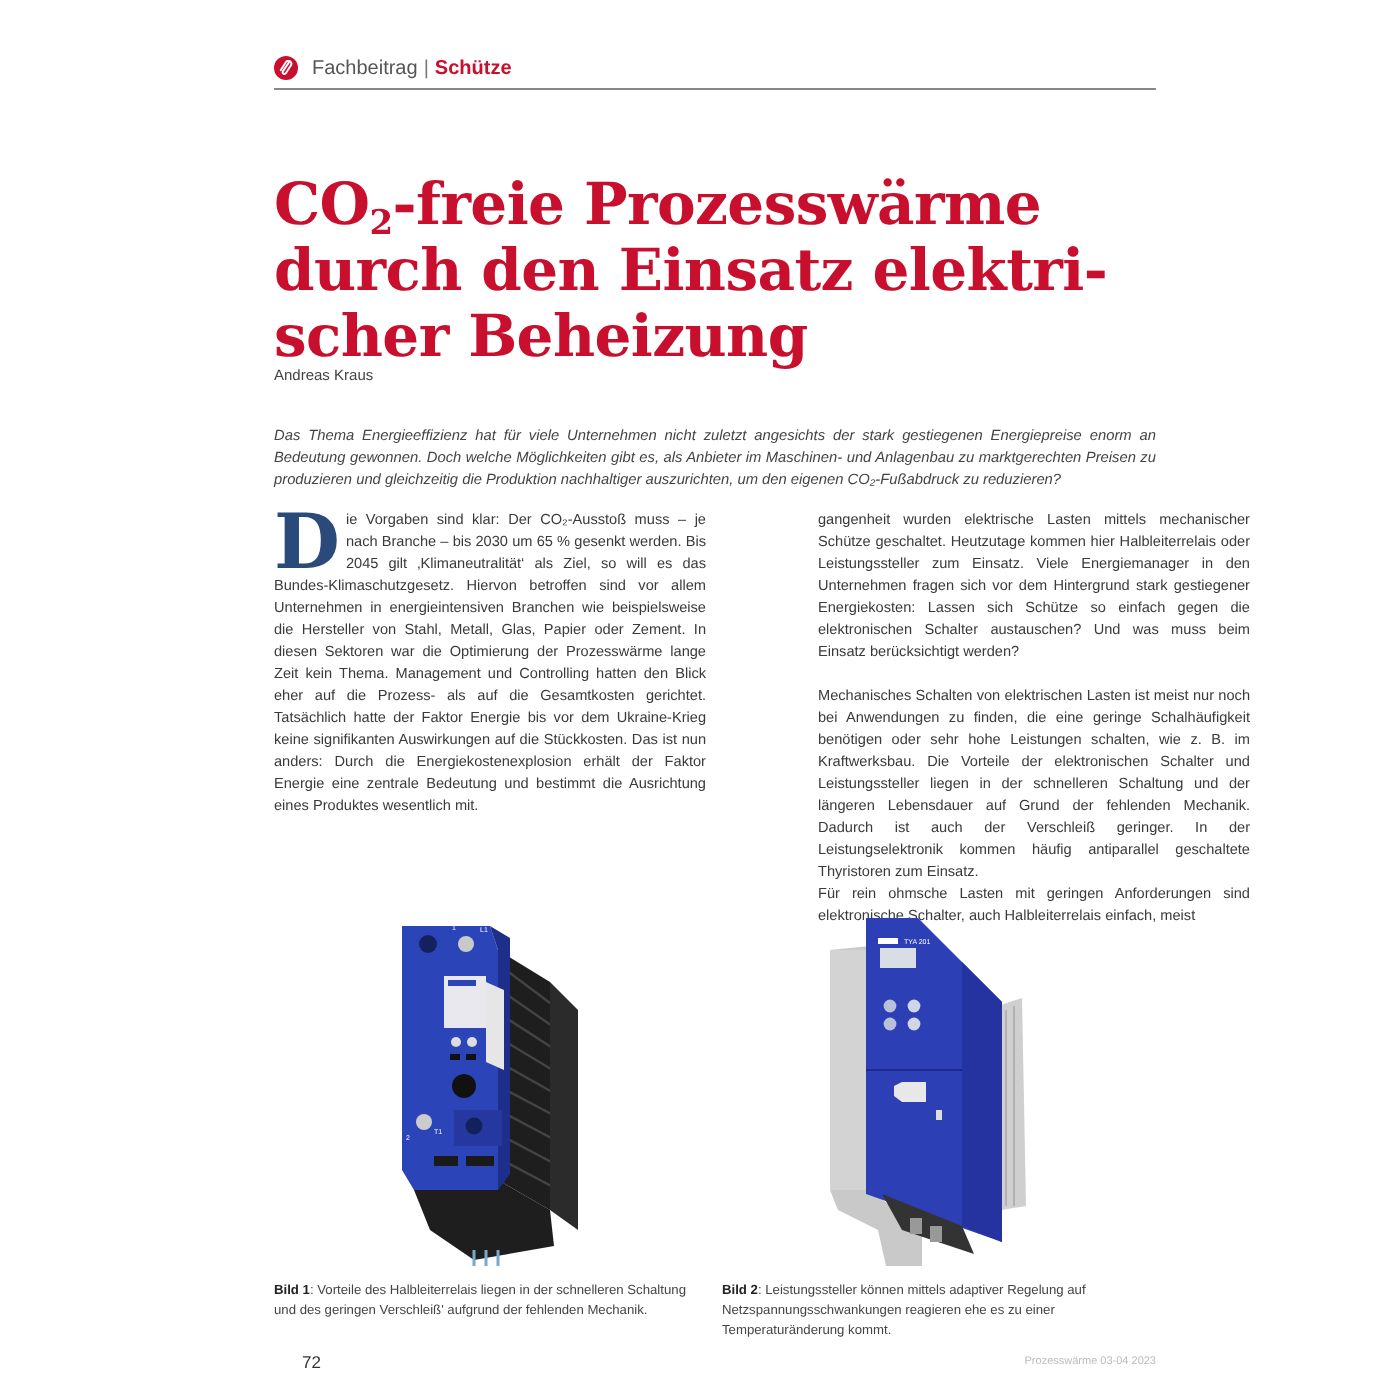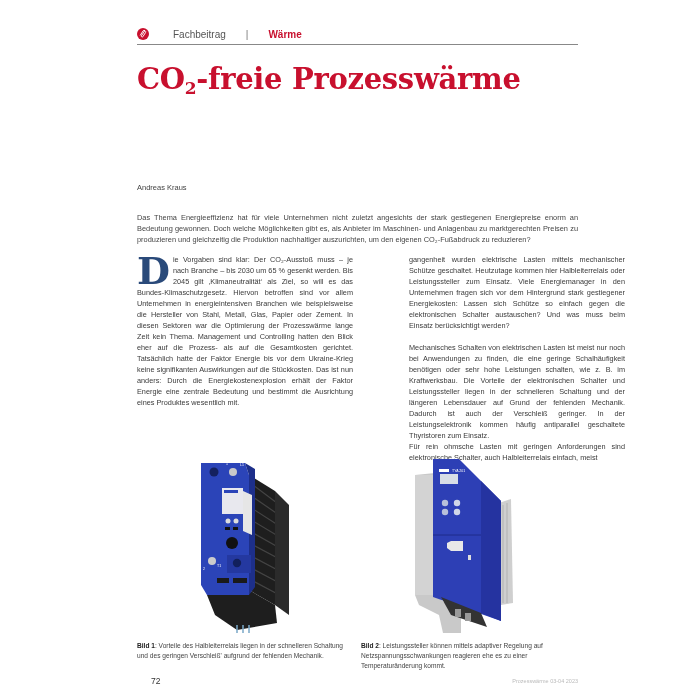--- a/index.html
+++ b/index.html
@@ -1,27 +1,27 @@
 <!DOCTYPE html>
 <html><head>
 <meta charset="utf-8">
 <style>
   html,body{margin:0;padding:0;background:#fff;}
   body{width:700px;height:700px;position:relative;overflow:hidden;font-family:"Liberation Sans",sans-serif;color:#333;}
   .page{position:absolute;left:0;top:0;width:700px;height:700px;}
-  .header{position:absolute;left:137px;top:24px;width:441px;height:20px;display:flex;align-items:center;font-size:10px;color:#555;gap:17px;}
+  .header{position:absolute;left:137px;top:24px;width:441px;height:20px;display:flex;align-items:center;font-size:10px;color:#555;}
   .logo{width:12px;height:12px;border-radius:50%;background:#c8102e;display:inline-flex;align-items:center;justify-content:center;margin-right:7px;}
   .logo svg{display:block;}
   .header .sep{margin:0 3px;color:#777;}
   .header .rub{color:#c8102e;font-weight:bold;}
   .header-rule{position:absolute;left:137px;top:44px;width:441px;height:1px;background:#888;}
-  .title{position:absolute;left:137px;top:63px;width:441px;font-family:"DejaVu Serif",serif;font-weight:bold;color:#c8102e;font-size:29px;line-height:33px;letter-spacing:-0.3px;}
+  .title{position:absolute;left:137px;top:86px;width:441px;font-family:"DejaVu Serif",serif;font-weight:bold;color:#c8102e;font-size:29px;line-height:33px;letter-spacing:-0.3px;}
   .title sub{font-size:17px;vertical-align:-5px;line-height:0;}
   .author{position:absolute;left:137px;top:183px;font-size:7.5px;color:#444;}
-  .lead{position:absolute;left:137px;top:212px;width:441px;font-size:7.4px;line-height:11px;color:#444;text-align:justify;}
+  .lead{position:absolute;left:137px;top:212px;width:441px;font-size:7.4px;line-height:11px;font-style:italic;color:#444;text-align:justify;}
   .col{position:absolute;top:254px;width:216px;font-size:7.3px;line-height:11px;color:#3a3a3a;text-align:justify;}
   .col p{margin:0 0 11px 0;}
   .col1{left:137px;}
   .col2{left:361px;margin-left:48px;}
   .dropcap{float:left;font-family:"DejaVu Serif",serif;font-size:38px;line-height:32px;color:#2a4a7a;margin:1px 3px 0 0;font-weight:bold;}
   .fig{position:absolute;top:455px;width:216px;height:180px;}
   .fig1{left:137px;}
   .fig2{left:361px;}
   .caption{position:absolute;top:641px;width:216px;font-size:6.6px;line-height:10px;color:#444;}
   .caption b{color:#222;}
@@ -36,27 +36,28 @@
 <div class="page">
 
   <div class="header">
     <span class="logo">
       <svg width="8" height="8" viewBox="0 0 10 10">
           <path d="M6.8 1.6 L3 7.2 a1.1 1.1 0 0 0 1.8 1.2 L8.2 3.2 a1.9 1.9 0 0 0 -3.1 -2.1 L1.7 6.4" fill="none" stroke="#fff" stroke-width="1.2" stroke-linecap="round"></path>
         </svg>
     </span>
     <span>Fachbeitrag</span>
     <span class="sep">|</span>
-    <span class="rub">Wärme</span>
+    <span class="rub">Schütze</span>
   </div>
   <div class="header-rule"></div>
 
   <h1 class="title" style="margin:0;">
     <span>CO</span><sub>2</sub><span>-freie Prozesswärme</span><br>
-    <br>
+    <span>durch den Einsatz elektri-</span><br>
+    <span>scher Beheizung</span>
   </h1>
 
   <div class="author">Andreas Kraus</div>
 
   <div class="lead">Das Thema Energieeffizienz hat für viele Unternehmen nicht zuletzt angesichts der stark gestiegenen Energiepreise enorm an Bedeutung gewonnen. Doch welche Möglichkeiten gibt es, als Anbieter im Maschinen- und Anlagenbau zu marktgerechten Preisen zu produzieren und gleichzeitig die Produktion nachhaltiger auszurichten, um den eigenen CO₂-Fußabdruck zu reduzieren?</div>
 
   <div class="col col1">
     <p><span class="dropcap">D</span><span>ie Vorgaben sind klar: Der CO₂-Ausstoß muss – je nach Branche – bis 2030 um 65 % gesenkt werden. Bis 2045 gilt ‚Klimaneutralität‘ als Ziel, so will es das Bundes-Klimaschutzgesetz. Hiervon betroffen sind vor allem Unternehmen in energieintensiven Branchen wie beispielsweise die Hersteller von Stahl, Metall, Glas, Papier oder Zement. In diesen Sektoren war die Optimierung der Prozesswärme lange Zeit kein Thema. Management und Controlling hatten den Blick eher auf die Prozess- als auf die Gesamtkosten gerichtet. Tatsächlich hatte der Faktor Energie bis vor dem Ukraine-Krieg keine signifikanten Auswirkungen auf die Stückkosten. Das ist nun anders: Durch die Energiekostenexplosion erhält der Faktor Energie eine zentrale Bedeutung und bestimmt die Ausrichtung eines Produktes wesentlich mit.</span></p>
   </div>
 

